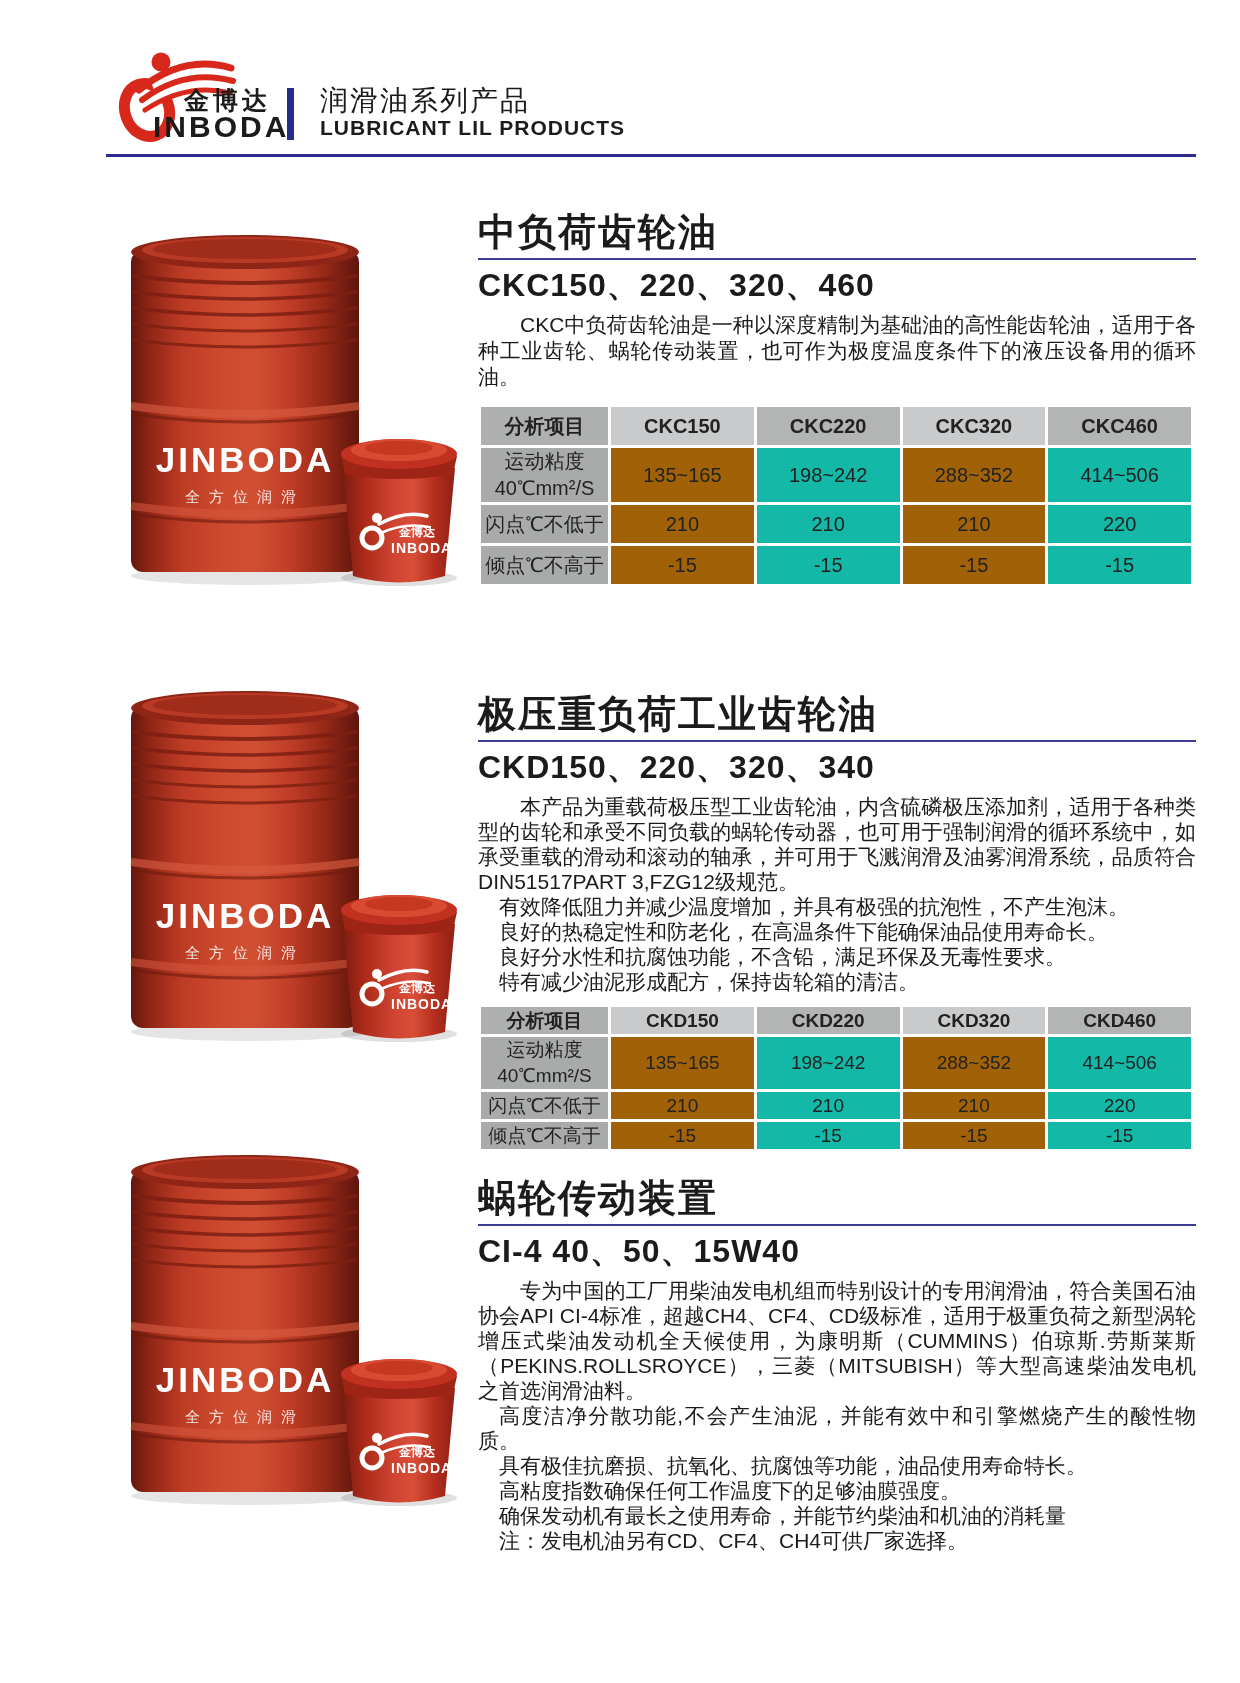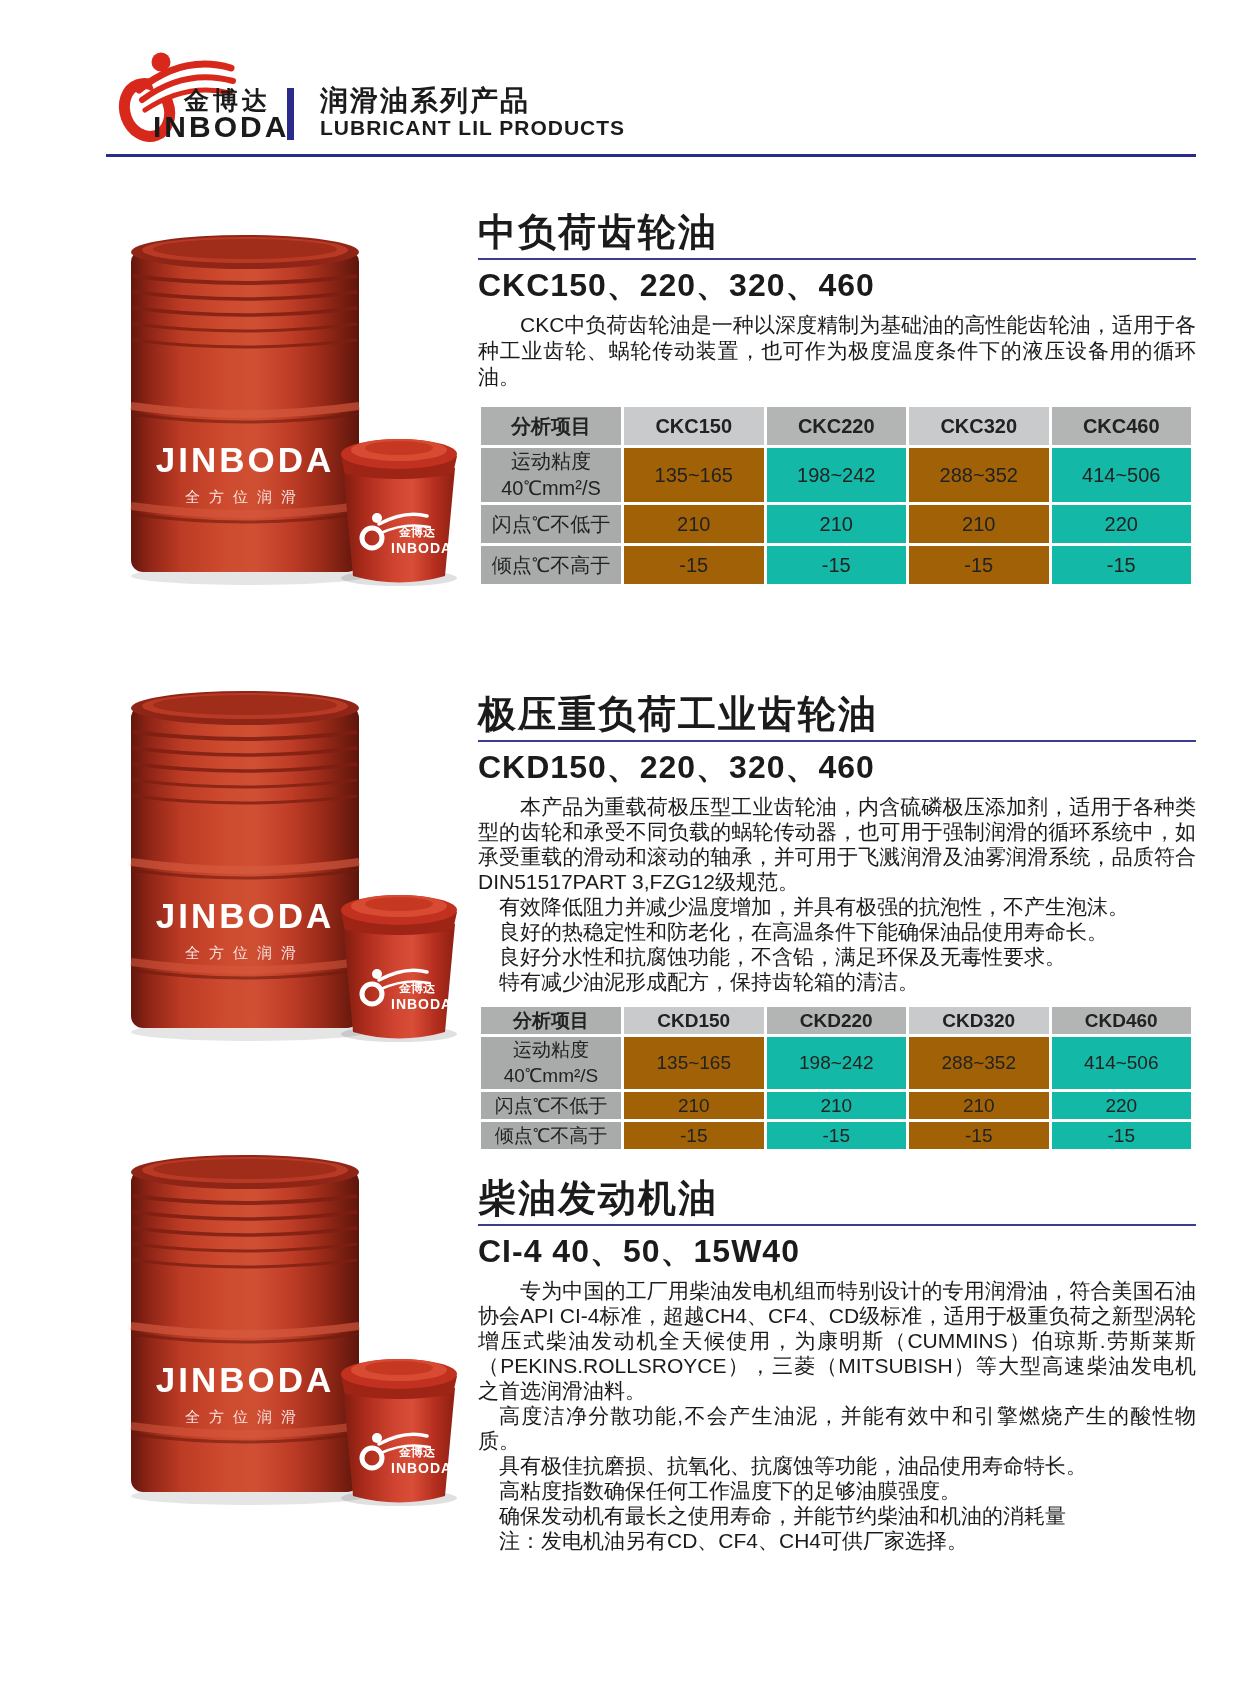--- a/index.html
+++ b/index.html
@@ -4,21 +4,21 @@
 <style>
   html,body{margin:0;padding:0;background:#ffffff;}
   .page{position:relative;width:1240px;height:1683px;background:#ffffff;
         font-family:"Liberation Sans",sans-serif;color:#1b1b1b;overflow:hidden;margin-left:31px;}
 
   
   .logo-svg{position:absolute;left:80px;top:48px;width:130px;height:100px;}
   .logo-cn{position:absolute;left:153px;top:84px;font-size:25px;font-weight:bold;letter-spacing:4px;}
   .logo-en{position:absolute;left:122px;top:110px;font-size:30px;font-weight:bold;letter-spacing:3px;}
   .brand-bar{position:absolute;left:256px;top:88px;width:7px;height:52px;background:#2b2b8c;}
-  .series-cn{position:absolute;left:289px;top:82px;font-size:28px;font-weight:bold;letter-spacing:2px;}
+  .series-cn{position:absolute;left:289px;top:82px;font-size:28px;font-weight:normal;letter-spacing:2px;}
   .series-en{position:absolute;left:289px;top:116px;font-size:21px;font-weight:bold;letter-spacing:1px;}
   .header-rule{position:absolute;left:75px;top:154px;width:1090px;height:3px;background:#2b2b8c;}
 
   
   .art{position:absolute;left:78px;width:352px;height:388px;}
   .art1{top:210px}.art2{top:666px}.art3{top:1130px}
   .art svg{width:100%;height:100%;display:block;}
 
   
   .section{position:absolute;left:447px;width:718px;}
@@ -30,21 +30,21 @@
   .s2 .para,.s3 .para{line-height:25px;}
   .i2{text-indent:2em}
   .i1{text-indent:1em}
 
   
   table.spec{border-collapse:separate;border-spacing:3px;table-layout:fixed;width:716px;margin:14px 0 0 0;}
   table.spec td{text-align:center;padding:0;vertical-align:middle;color:#222;font-size:20px;}
   table.t1 td{height:38px;}
   table.t2{margin-top:10px;}
   table.t2 td{height:27px;font-size:19px;}
-  td.c0{width:140px;background:#a9abab;}
+  td.c0{width:127px;background:#a9abab;}
   td.c1,td.c3{background:#a16207;}
   td.c2,td.c4{background:#14b8a6;}
   tr.hd td{font-weight:bold;}
   tr.hd td.c0{background:#aeb0b0;}
   tr.hd td.c1,tr.hd td.c3{background:#c9cacb;}
   tr.hd td.c2,tr.hd td.c4{background:#b3b4b4;}
 </style>
 </head>
 <body>
 
@@ -237,21 +237,21 @@
         <td class="c3">-15</td>
         <td class="c4">-15</td>
       </tr>
     </tbody>
       </table>
   </div>
 
   <div class="section s2">
     <h2 class="stitle">极压重负荷工业齿轮油</h2>
     <div class="trule"></div>
-    <h3 class="ssub">CKD150、220、320、460</h3>
+    <h3 class="ssub">CKD150、220、320、340</h3>
     <p class="para i2">本产品为重载荷极压型工业齿轮油，内含硫磷极压添加剂，适用于各种类型的齿轮和承受不同负载的蜗轮传动器，也可用于强制润滑的循环系统中，如承受重载的滑动和滚动的轴承，并可用于飞溅润滑及油雾润滑系统，品质符合DIN51517PART 3,FZG12级规范。</p>
     <p class="para i1">有效降低阻力并减少温度增加，并具有极强的抗泡性，不产生泡沫。</p>
     <p class="para i1">良好的热稳定性和防老化，在高温条件下能确保油品使用寿命长。</p>
     <p class="para i1">良好分水性和抗腐蚀功能，不含铅，满足环保及无毒性要求。</p>
     <p class="para i1">特有减少油泥形成配方，保持齿轮箱的清洁。</p>
     <table class="spec t2">
       <tbody>
           <tr class="hd">
         <td class="c0">分析项目</td>
         <td class="c1">CKD150</td>
@@ -278,21 +278,21 @@
         <td class="c1">-15</td>
         <td class="c2">-15</td>
         <td class="c3">-15</td>
         <td class="c4">-15</td>
       </tr>
     </tbody>
       </table>
   </div>
 
   <div class="section s3">
-    <h2 class="stitle">柴油发动机油</h2>
+    <h2 class="stitle">蜗轮传动装置</h2>
     <div class="trule"></div>
     <h3 class="ssub">CI-4 40、50、15W40</h3>
     <p class="para i2">专为中国的工厂用柴油发电机组而特别设计的专用润滑油，符合美国石油协会API CI-4标准，超越CH4、CF4、CD级标准，适用于极重负荷之新型涡轮增压式柴油发动机全天候使用，为康明斯（CUMMINS）伯琼斯.劳斯莱斯（PEKINS.ROLLSROYCE），三菱（MITSUBISH）等大型高速柴油发电机之首选润滑油料。</p>
     <p class="para i1">高度洁净分散功能,不会产生油泥，并能有效中和引擎燃烧产生的酸性物质。</p>
     <p class="para i1">具有极佳抗磨损、抗氧化、抗腐蚀等功能，油品使用寿命特长。</p>
     <p class="para i1">高粘度指数确保任何工作温度下的足够油膜强度。</p>
     <p class="para i1">确保发动机有最长之使用寿命，并能节约柴油和机油的消耗量</p>
     <p class="para i1">注：发电机油另有CD、CF4、CH4可供厂家选择。</p>
   </div>
 

